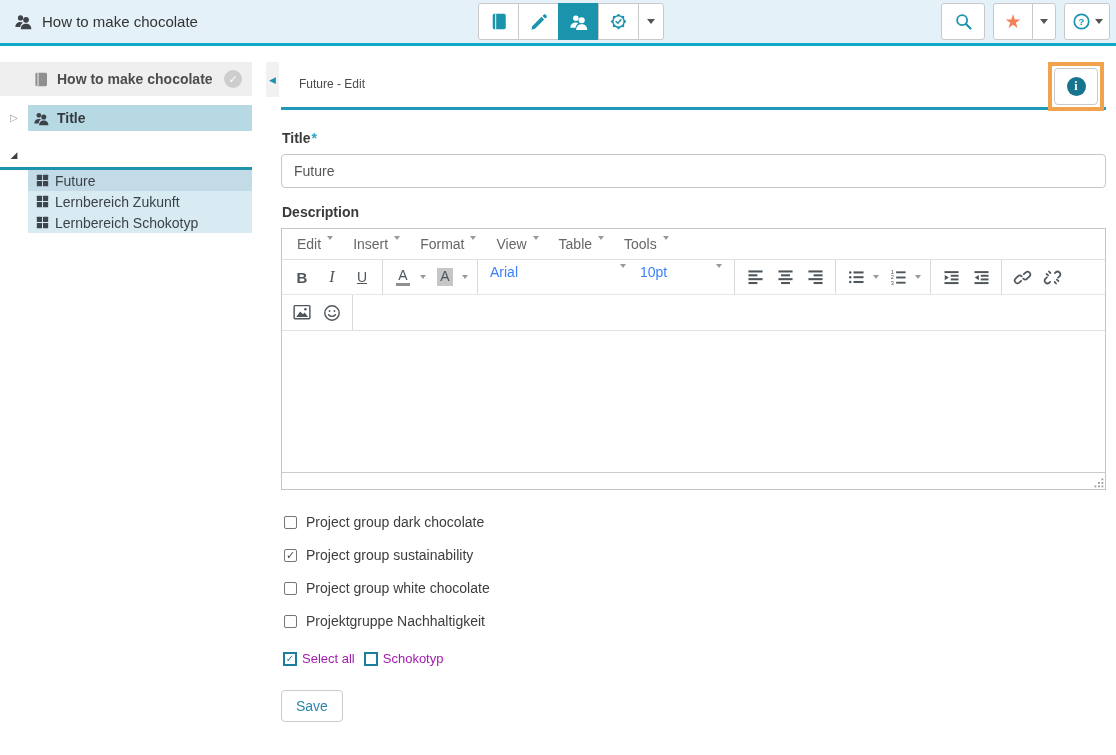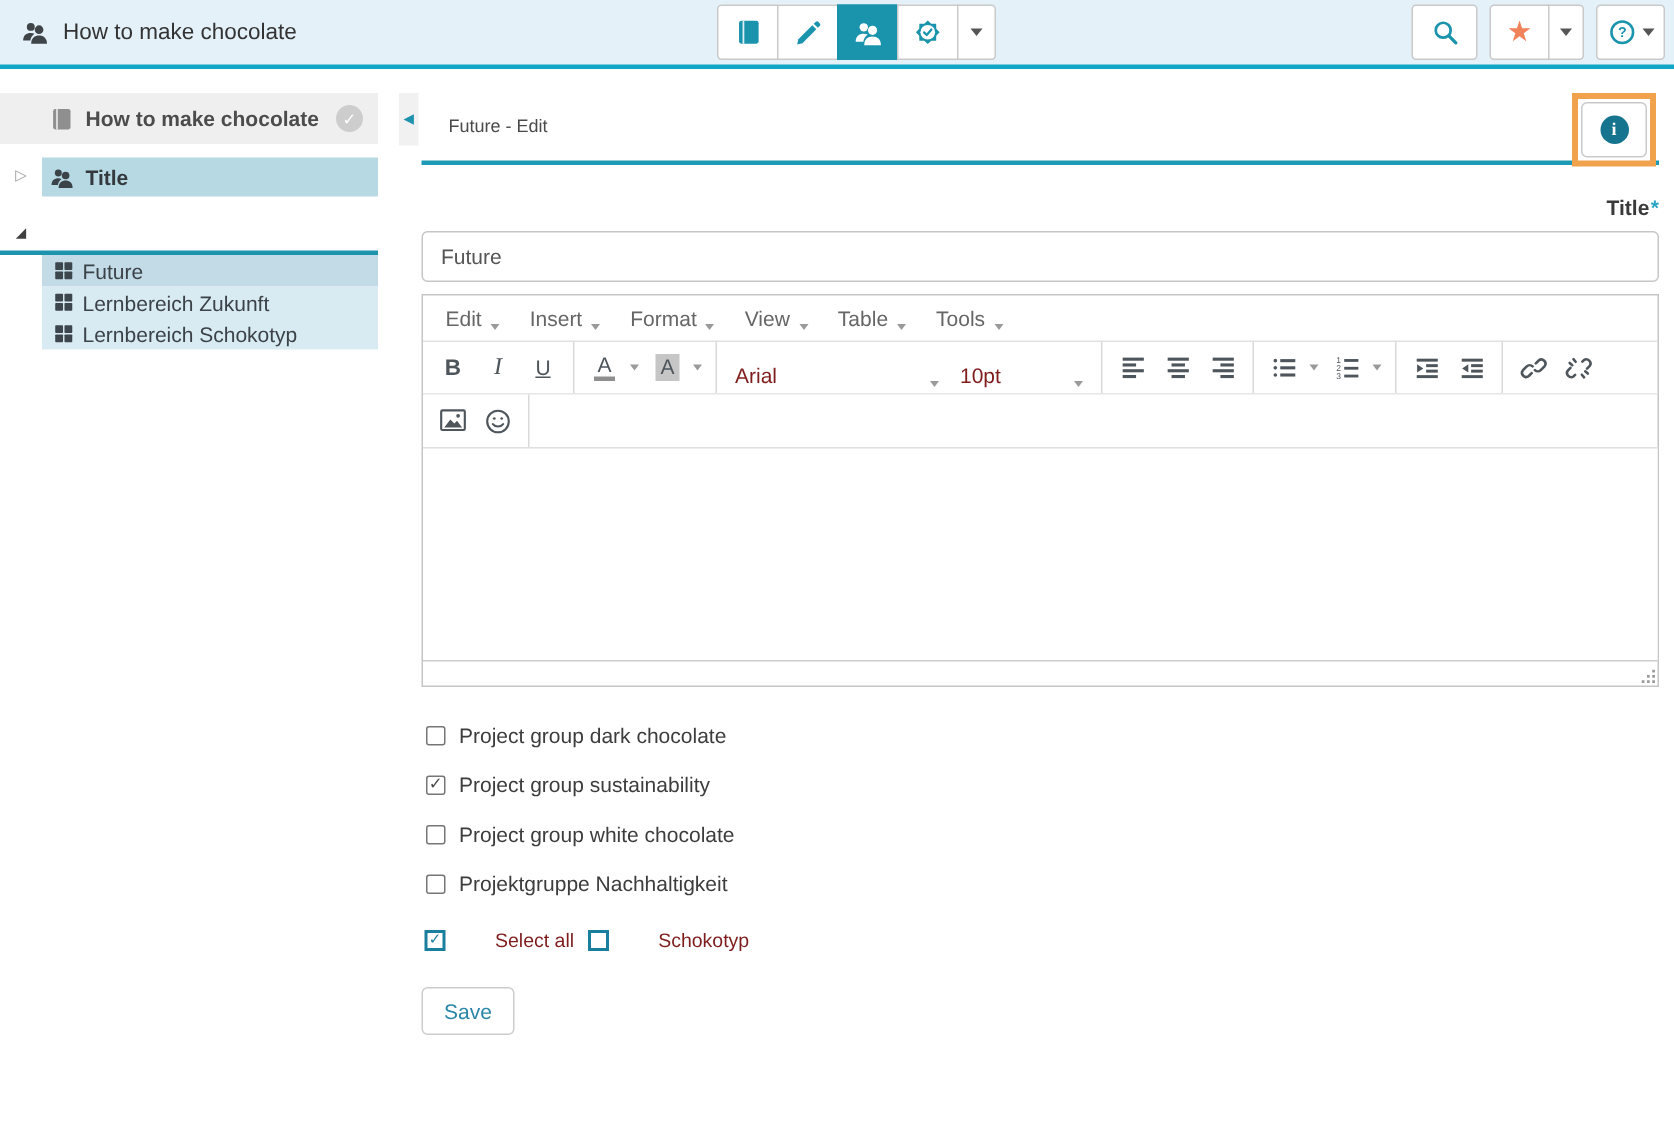--- a/index.html
+++ b/index.html
@@ -95,52 +95,52 @@
   }
   .info-btn{
     width:44px; height:37px; background:#fff; border:1px solid #c9c9c9; border-radius:4px;
     display:flex; align-items:center; justify-content:center; padding:0; cursor:pointer;
   }
   .info-icon{
     width:19px; height:19px; border-radius:50%; background:#17748f; color:#fff;
     font-size:12px; font-weight:bold; font-family:"Liberation Serif","DejaVu Serif",serif;
     display:flex; align-items:center; justify-content:center;
   }
-  .form-label{ margin:20px 0 0 1px; font-weight:bold; font-size:14px; color:#3a3a3a;text-align:right; }
+  .form-label{ margin:20px 0 0 1px; font-weight:bold; font-size:14px; color:#3a3a3a; }
   .req{ color:#2aa5c4; margin-left:1px; }
   .text-input{
     display:block; margin-top:8px; width:100%; height:34px; padding:0 12px;
     border:1px solid #c6c6c6; border-radius:4px; font-size:14px; color:#555;
     font-family:inherit; background:#fff;
   }
   .desc-label{ margin-top:16px; }
 
   .editor{ margin-top:8px; border:1px solid #c5c5c5; background:#fff; }
   .menubar{ display:flex; align-items:center; height:31px; padding:0 5px; border-bottom:1px solid #e0e0e0; }
-  .menu-item{ display:flex; align-items:flex-end; gap:6px; padding:0 10px; font-size:14px; color:#666; cursor:pointer; }
+  .menu-item{ display:flex; align-items:flex-start; gap:6px; padding:0 10px; font-size:14px; color:#666; cursor:pointer; }
   .menu-item .cd{ color:#9a9a9a; }
   .tb-row{ display:flex; align-items:center; }
   .tb-row1{ height:35px; border-bottom:1px solid #e6e6e6; }
   .tb-row2{ height:35px; }
   .tb-group{ display:flex; align-items:center; align-self:stretch; padding:0 5px; border-right:1px solid #d9d9d9; }
   .tb-group.last{ border-right:none; }
   .tbtn{
     min-width:28px; height:26px; display:flex; align-items:center; justify-content:center;
     margin:0 1px; color:#4e565c; border-radius:2px; background:transparent; border:none;
     padding:0 3px; cursor:pointer; font-family:inherit; font-size:14px;
   }
   .bold-btn{ font-weight:bold; font-size:15px; }
   .italic-btn{ font-style:italic; font-family:"Liberation Serif","DejaVu Serif",serif; font-size:16px; }
   .underline-btn{ text-decoration:underline; }
   .fore-a{ border-bottom:3px solid #8f8f8f; line-height:1.1; padding:0 2px; }
   .back-a{ background:#c6c6c6; line-height:1.1; padding:1px 3px; }
   .split-caret{ color:#9a9a9a; margin:0 4px 0 2px; }
   .tb-select{
-    display:flex; align-items:flex-end; justify-content:space-between; height:26px;
-    padding:0 7px; color:#7f1d1d; font-size:14px; cursor:pointer;
+    display:flex; align-items:flex-start; justify-content:space-between; height:26px;
+    padding:0 7px; color:#3b82f6; font-size:14px; cursor:pointer;
   }
   .tb-select .cd{ color:#9a9a9a; }
   .font-select{ width:150px; }
   .size-select{ width:96px; }
   .edit-body{ height:142px; border-top:1px solid #e0e0e0; background:#fff; }
   .statusbar{ height:17px; border-top:1px solid #ccc; position:relative; }
   .grip{ position:absolute; right:1px; bottom:1px; color:#999; }
 
   .section-bar{
     margin-top:16px; height:25px; background:#ebebeb; display:flex; align-items:center;
@@ -155,21 +155,21 @@
   .cb .mark{ display:none; font-size:11px; color:#4a4a4a; line-height:1; }
   .cb.checked .mark{ display:block; }
   .select-row{ margin-top:22px; display:flex; align-items:center; padding-left:2px; font-size:13px; }
   .cb-teal{
     width:14px; height:14px; border:2px solid #1a7f9e; background:#fff;
     display:flex; align-items:center; justify-content:center; margin-right:5px;
     flex:0 0 14px; cursor:pointer;
   }
   .cb-teal .mark{ display:none; color:#1a7f9e; font-weight:bold; font-size:10px; line-height:1; }
   .cb-teal.checked .mark{ display:block; }
-  .select-label{ color:#7f1d1d; margin-right:9px;margin-left:28px; }
+  .select-label{ color:#a21caf; margin-right:9px; }
   .save-btn{
     margin-top:24px; display:inline-block; padding:7px 14px; background:#fff;
     border:1px solid #ccc; border-radius:4px; color:#2b87a8; font-size:14px;
     font-family:inherit; cursor:pointer;
   }
   .ic{ display:block; }
   svg symbol *{ vector-effect:none; }
 </style>
 </head>
 <body>
@@ -411,20 +411,21 @@
         <span class="info-icon">i</span>
       </button>
     </div>
   </div>
 
   <div class="form-label">
     <span>Title</span><span class="req">*</span>
   </div>
   <input class="text-input" type="text" value="Future" style="">
 
+  <div class="form-label desc-label">Description</div>
 
   <div class="editor">
     <div class="menubar">
       <span class="menu-item">
           <span>Edit</span>
           <span class="cd sm"></span>
         </span>
       <span class="menu-item">
           <span>Insert</span>
           <span class="cd sm"></span>

